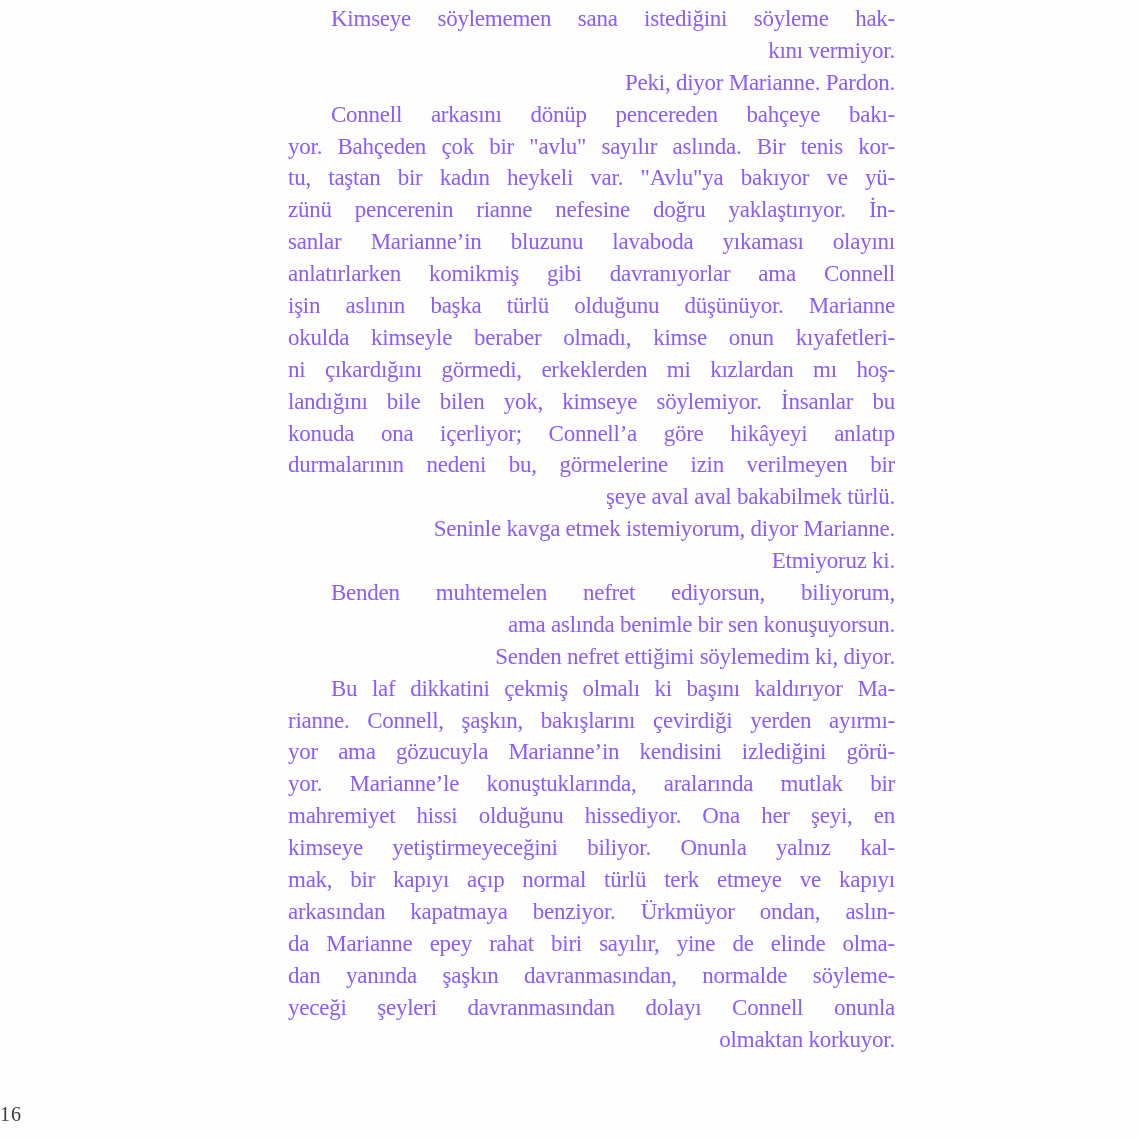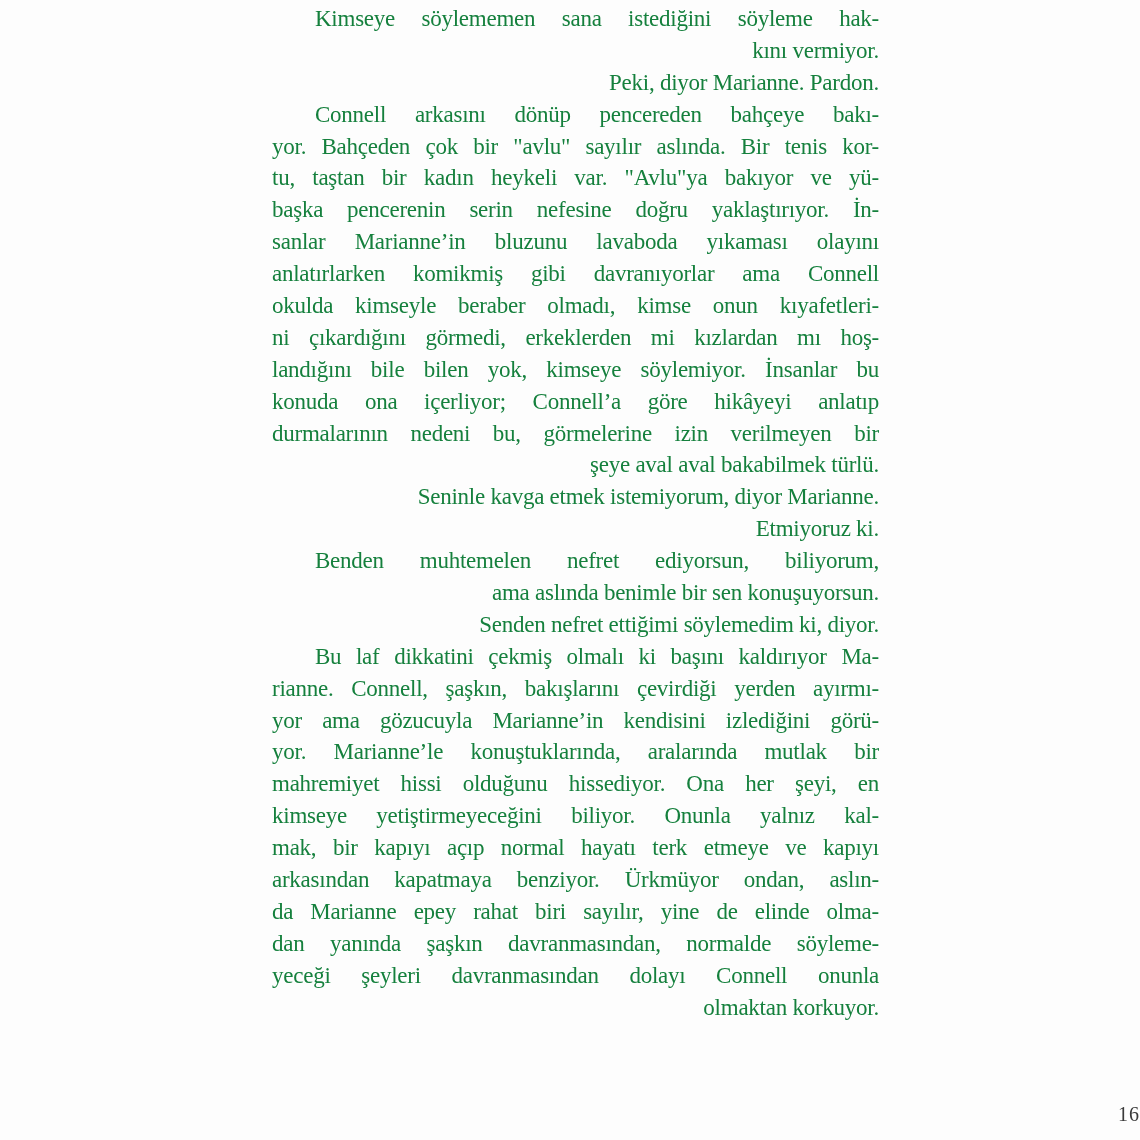--- a/index.html
+++ b/index.html
@@ -11,24 +11,24 @@
     font-family: "Liberation Serif", "DejaVu Serif", serif;
   }
   .book-page {
     position: relative;
     width: 1140px;
     height: 1140px;
     background: #fdfdfd;
   }
   .text-block {
     position: absolute;
-    left: 272px;
+    left: 288px;
     top: 3px;
     width: 607px;
-    color: #15803d;
+    color: #8b5cf6;
     font-size: 23px;
     letter-spacing: -0.25px;
   }
   .line {
     height: 31.9px;
     line-height: 31.9px;
     overflow: hidden;
     text-align: right;
     white-space: normal;
   }
@@ -37,58 +37,59 @@
     text-align-last: justify;
   }
   .line.indent {
     text-indent: 43px;
   }
   .page-number {
     position: absolute;
     left: 0;
     top: 1103px;
     width: 1140px;
-    text-align: right;
+    text-align: left;
     font-size: 20px;
     color: #3a3a3a;
     letter-spacing: 1px;
   }
 </style>
 </head>
 <body>
 
 <div class="book-page">
   <div class="text-block">
       <div class="line indent just">Kimseye söylememen sana istediğini söyleme hak-</div>
       <div class="line">kını vermiyor.</div>
       <div class="line indent">Peki, diyor Marianne. Pardon.</div>
       <div class="line indent just">Connell arkasını dönüp pencereden bahçeye bakı-</div>
       <div class="line just">yor. Bahçeden çok bir "avlu" sayılır aslında. Bir tenis kor-</div>
       <div class="line just">tu, taştan bir kadın heykeli var. "Avlu"ya bakıyor ve yü-</div>
-      <div class="line just">başka pencerenin serin nefesine doğru yaklaştırıyor. İn-</div>
+      <div class="line just">zünü pencerenin rianne nefesine doğru yaklaştırıyor. İn-</div>
       <div class="line just">sanlar Marianne’in bluzunu lavaboda yıkaması olayını</div>
       <div class="line just">anlatırlarken komikmiş gibi davranıyorlar ama Connell</div>
+      <div class="line just">işin aslının başka türlü olduğunu düşünüyor. Marianne</div>
       <div class="line just">okulda kimseyle beraber olmadı, kimse onun kıyafetleri-</div>
       <div class="line just">ni çıkardığını görmedi, erkeklerden mi kızlardan mı hoş-</div>
       <div class="line just">landığını bile bilen yok, kimseye söylemiyor. İnsanlar bu</div>
       <div class="line just">konuda ona içerliyor; Connell’a göre hikâyeyi anlatıp</div>
       <div class="line just">durmalarının nedeni bu, görmelerine izin verilmeyen bir</div>
       <div class="line">şeye aval aval bakabilmek türlü.</div>
       <div class="line indent">Seninle kavga etmek istemiyorum, diyor Marianne.</div>
       <div class="line indent">Etmiyoruz ki.</div>
       <div class="line indent just">Benden muhtemelen nefret ediyorsun, biliyorum,</div>
       <div class="line">ama aslında benimle bir sen konuşuyorsun.</div>
       <div class="line indent">Senden nefret ettiğimi söylemedim ki, diyor.</div>
       <div class="line indent just">Bu laf dikkatini çekmiş olmalı ki başını kaldırıyor Ma-</div>
       <div class="line just">rianne. Connell, şaşkın, bakışlarını çevirdiği yerden ayırmı-</div>
       <div class="line just">yor ama gözucuyla Marianne’in kendisini izlediğini görü-</div>
       <div class="line just">yor. Marianne’le konuştuklarında, aralarında mutlak bir</div>
       <div class="line just">mahremiyet hissi olduğunu hissediyor. Ona her şeyi, en</div>
       <div class="line just">kimseye yetiştirmeyeceğini biliyor. Onunla yalnız kal-</div>
-      <div class="line just">mak, bir kapıyı açıp normal hayatı terk etmeye ve kapıyı</div>
+      <div class="line just">mak, bir kapıyı açıp normal türlü terk etmeye ve kapıyı</div>
       <div class="line just">arkasından kapatmaya benziyor. Ürkmüyor ondan, aslın-</div>
       <div class="line just">da Marianne epey rahat biri sayılır, yine de elinde olma-</div>
       <div class="line just">dan yanında şaşkın davranmasından, normalde söyleme-</div>
       <div class="line just">yeceği şeyleri davranmasından dolayı Connell onunla</div>
       <div class="line">olmaktan korkuyor.</div>
     </div>
   <div class="page-number">16</div>
 </div>
 
 </body></html>

